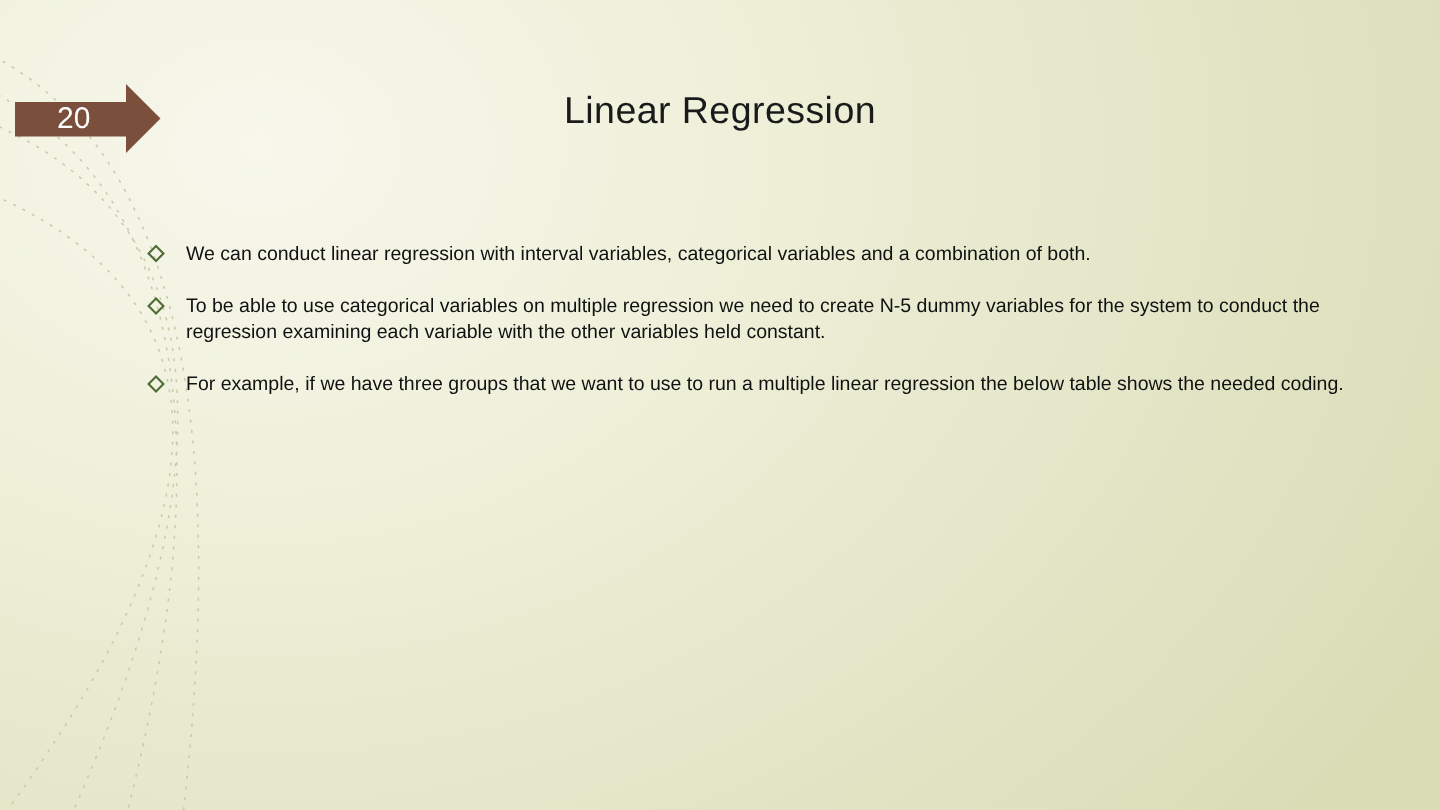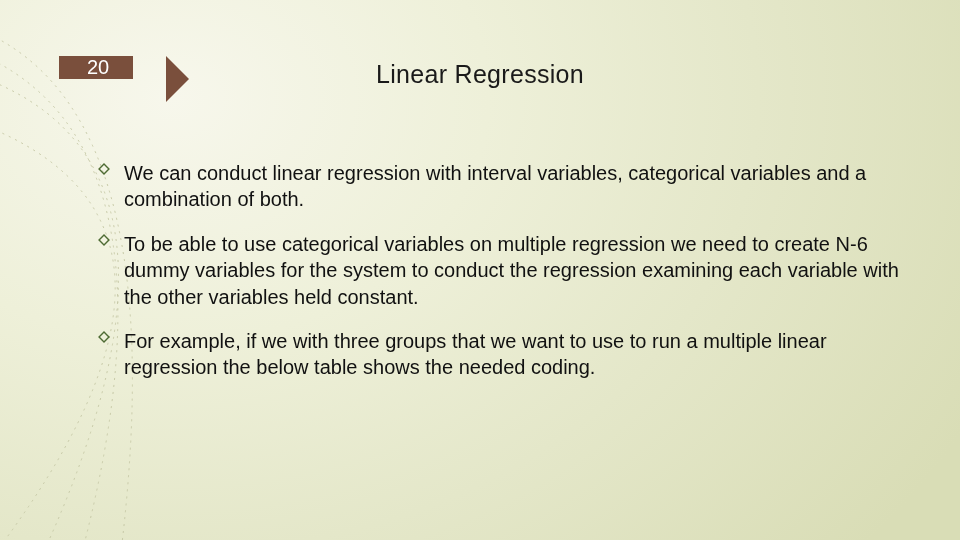--- a/index.html
+++ b/index.html
@@ -20,26 +20,25 @@
   .deco path {
     fill: none;
     stroke: #c8caa8;
     stroke-width: 1;
     stroke-dasharray: 2 5;
   }
 
   
   .banner {
     position: absolute;
-    left: 16px;
+    left: 0;
     top: 56px;
     height: 46px;
     display: flex;
-    align-items: flex-start;
-    gap: 33px;
+    align-items: center;
   }
   .banner-stripe {
     width: 10px;
     background: #4e6b33;
   }
   .banner-body {
     background: #7a4f3c;
     color: #ffffff;
     font-size: 20px;
     display: flex;
@@ -69,21 +68,21 @@
   .content {
     position: absolute;
     top: 160px;
     left: 98px;
     right: 50px;
   }
   .bullet {
     display: flex;
     gap: 12px;
     margin-bottom: 18px;
-    font-size: 20px;
+    font-size: 13px;
     line-height: 1.32;
     color: #111;
   }
   .bullet .icon {
     flex: 0 0 14px;
     margin-top: 3px;
   }
   .bullet .icon svg { display: block; }
   .bullet .text { flex: 1; }
 </style>
@@ -117,27 +116,27 @@
       </span>
       <span class="text">We can conduct linear regression with interval variables, categorical variables and a combination of both.</span>
     </div>
 
     <div class="bullet">
       <span class="icon">
         <svg width="12" height="12" viewBox="0 0 12 12">
             <rect x="2.5" y="2.5" width="7" height="7" transform="rotate(45 6 6)" fill="none" stroke="#4e6b33" stroke-width="1.4"></rect>
           </svg>
       </span>
-      <span class="text">To be able to use categorical variables on multiple regression we need to create N-6 dummy variables for the system to conduct the regression examining each variable with the other variables held constant.</span>
+      <span class="text">To be able to use categorical variables on multiple regression we need to create N-5 dummy variables for the system to conduct the regression examining each variable with the other variables held constant.</span>
     </div>
 
     <div class="bullet">
       <span class="icon">
         <svg width="12" height="12" viewBox="0 0 12 12">
             <rect x="2.5" y="2.5" width="7" height="7" transform="rotate(45 6 6)" fill="none" stroke="#4e6b33" stroke-width="1.4"></rect>
           </svg>
       </span>
-      <span class="text">For example, if we with three groups that we want to use to run a multiple linear regression the below table shows the needed coding.</span>
+      <span class="text">For example, if we have three groups that we want to use to run a multiple linear regression the below table shows the needed coding.</span>
     </div>
 
   </div>
 
 </div>
 
 </body></html>

